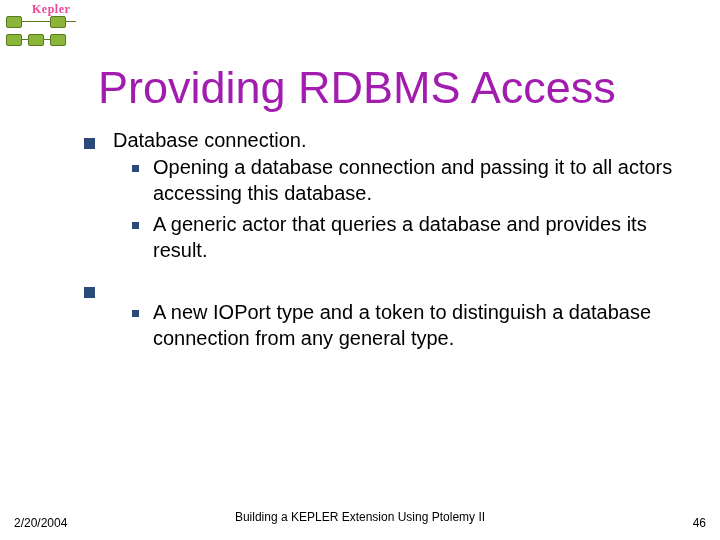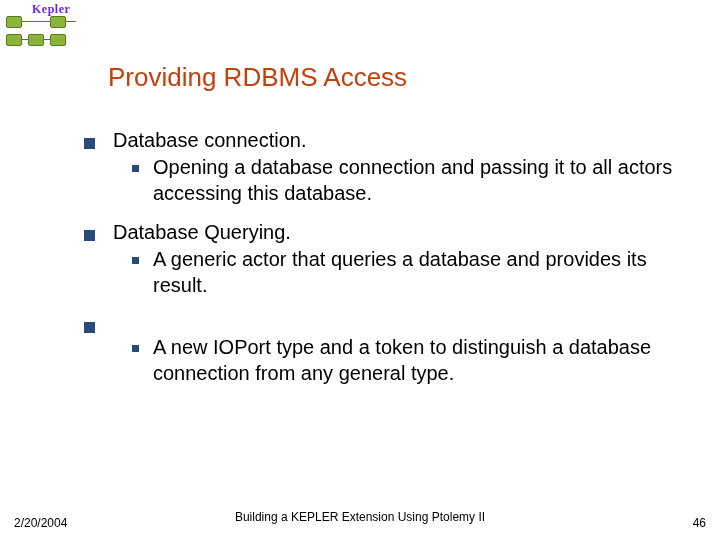--- a/index.html
+++ b/index.html
@@ -18,21 +18,21 @@
     top: 2px;
     left: 6px;
     width: 90px;
     height: 46px;
   }
   .logo-text {
     font-family: Georgia, 'Times New Roman', serif;
     font-weight: bold;
     font-size: 12px;
     letter-spacing: 0.5px;
-    color: #6d28d9;
+    color: #ec4899;
     position: absolute;
     top: 0;
     left: 26px;
   }
   .logo-graphic {
     position: absolute;
     top: 14px;
     left: 0;
     width: 80px;
     height: 32px;
@@ -46,25 +46,25 @@
     border-radius: 2px;
   }
   .lg-wire {
     position: absolute;
     height: 1px;
     background: #5a7a20;
   }
   .title {
     position: absolute;
     top: 62px;
-    left: 108px;
+    left: 98px;
     font-family: Verdana, Arial, sans-serif;
-    font-size: 26px;
+    font-size: 45px;
     font-weight: 400;
-    color: #c2410c;
+    color: #a21caf;
   }
   .content {
     position: absolute;
     top: 128px;
     left: 84px;
     right: 30px;
   }
   .l1 {
     display: flex;
     align-items: flex-start;
@@ -155,24 +155,20 @@
 
   <div class="l1">
     <div class="bullet-sq-l1"></div>
     <div class="l1-text">Database connection.</div>
   </div>
   <div class="l2">
     <div class="bullet-sq-l2"></div>
     <div class="l2-text">Opening a database connection and passing it to all actors accessing this database.</div>
   </div>
 
-  <div class="l1">
-    <div class="bullet-sq-l1"></div>
-    <div class="l1-text">Database Querying.</div>
-  </div>
   <div class="l2">
     <div class="bullet-sq-l2"></div>
     <div class="l2-text">A generic actor that queries a database and provides its result.</div>
   </div>
 
   <div class="l1">
     <div class="bullet-sq-l1"></div>
   </div>
   <div class="l2">
     <div class="bullet-sq-l2"></div>

